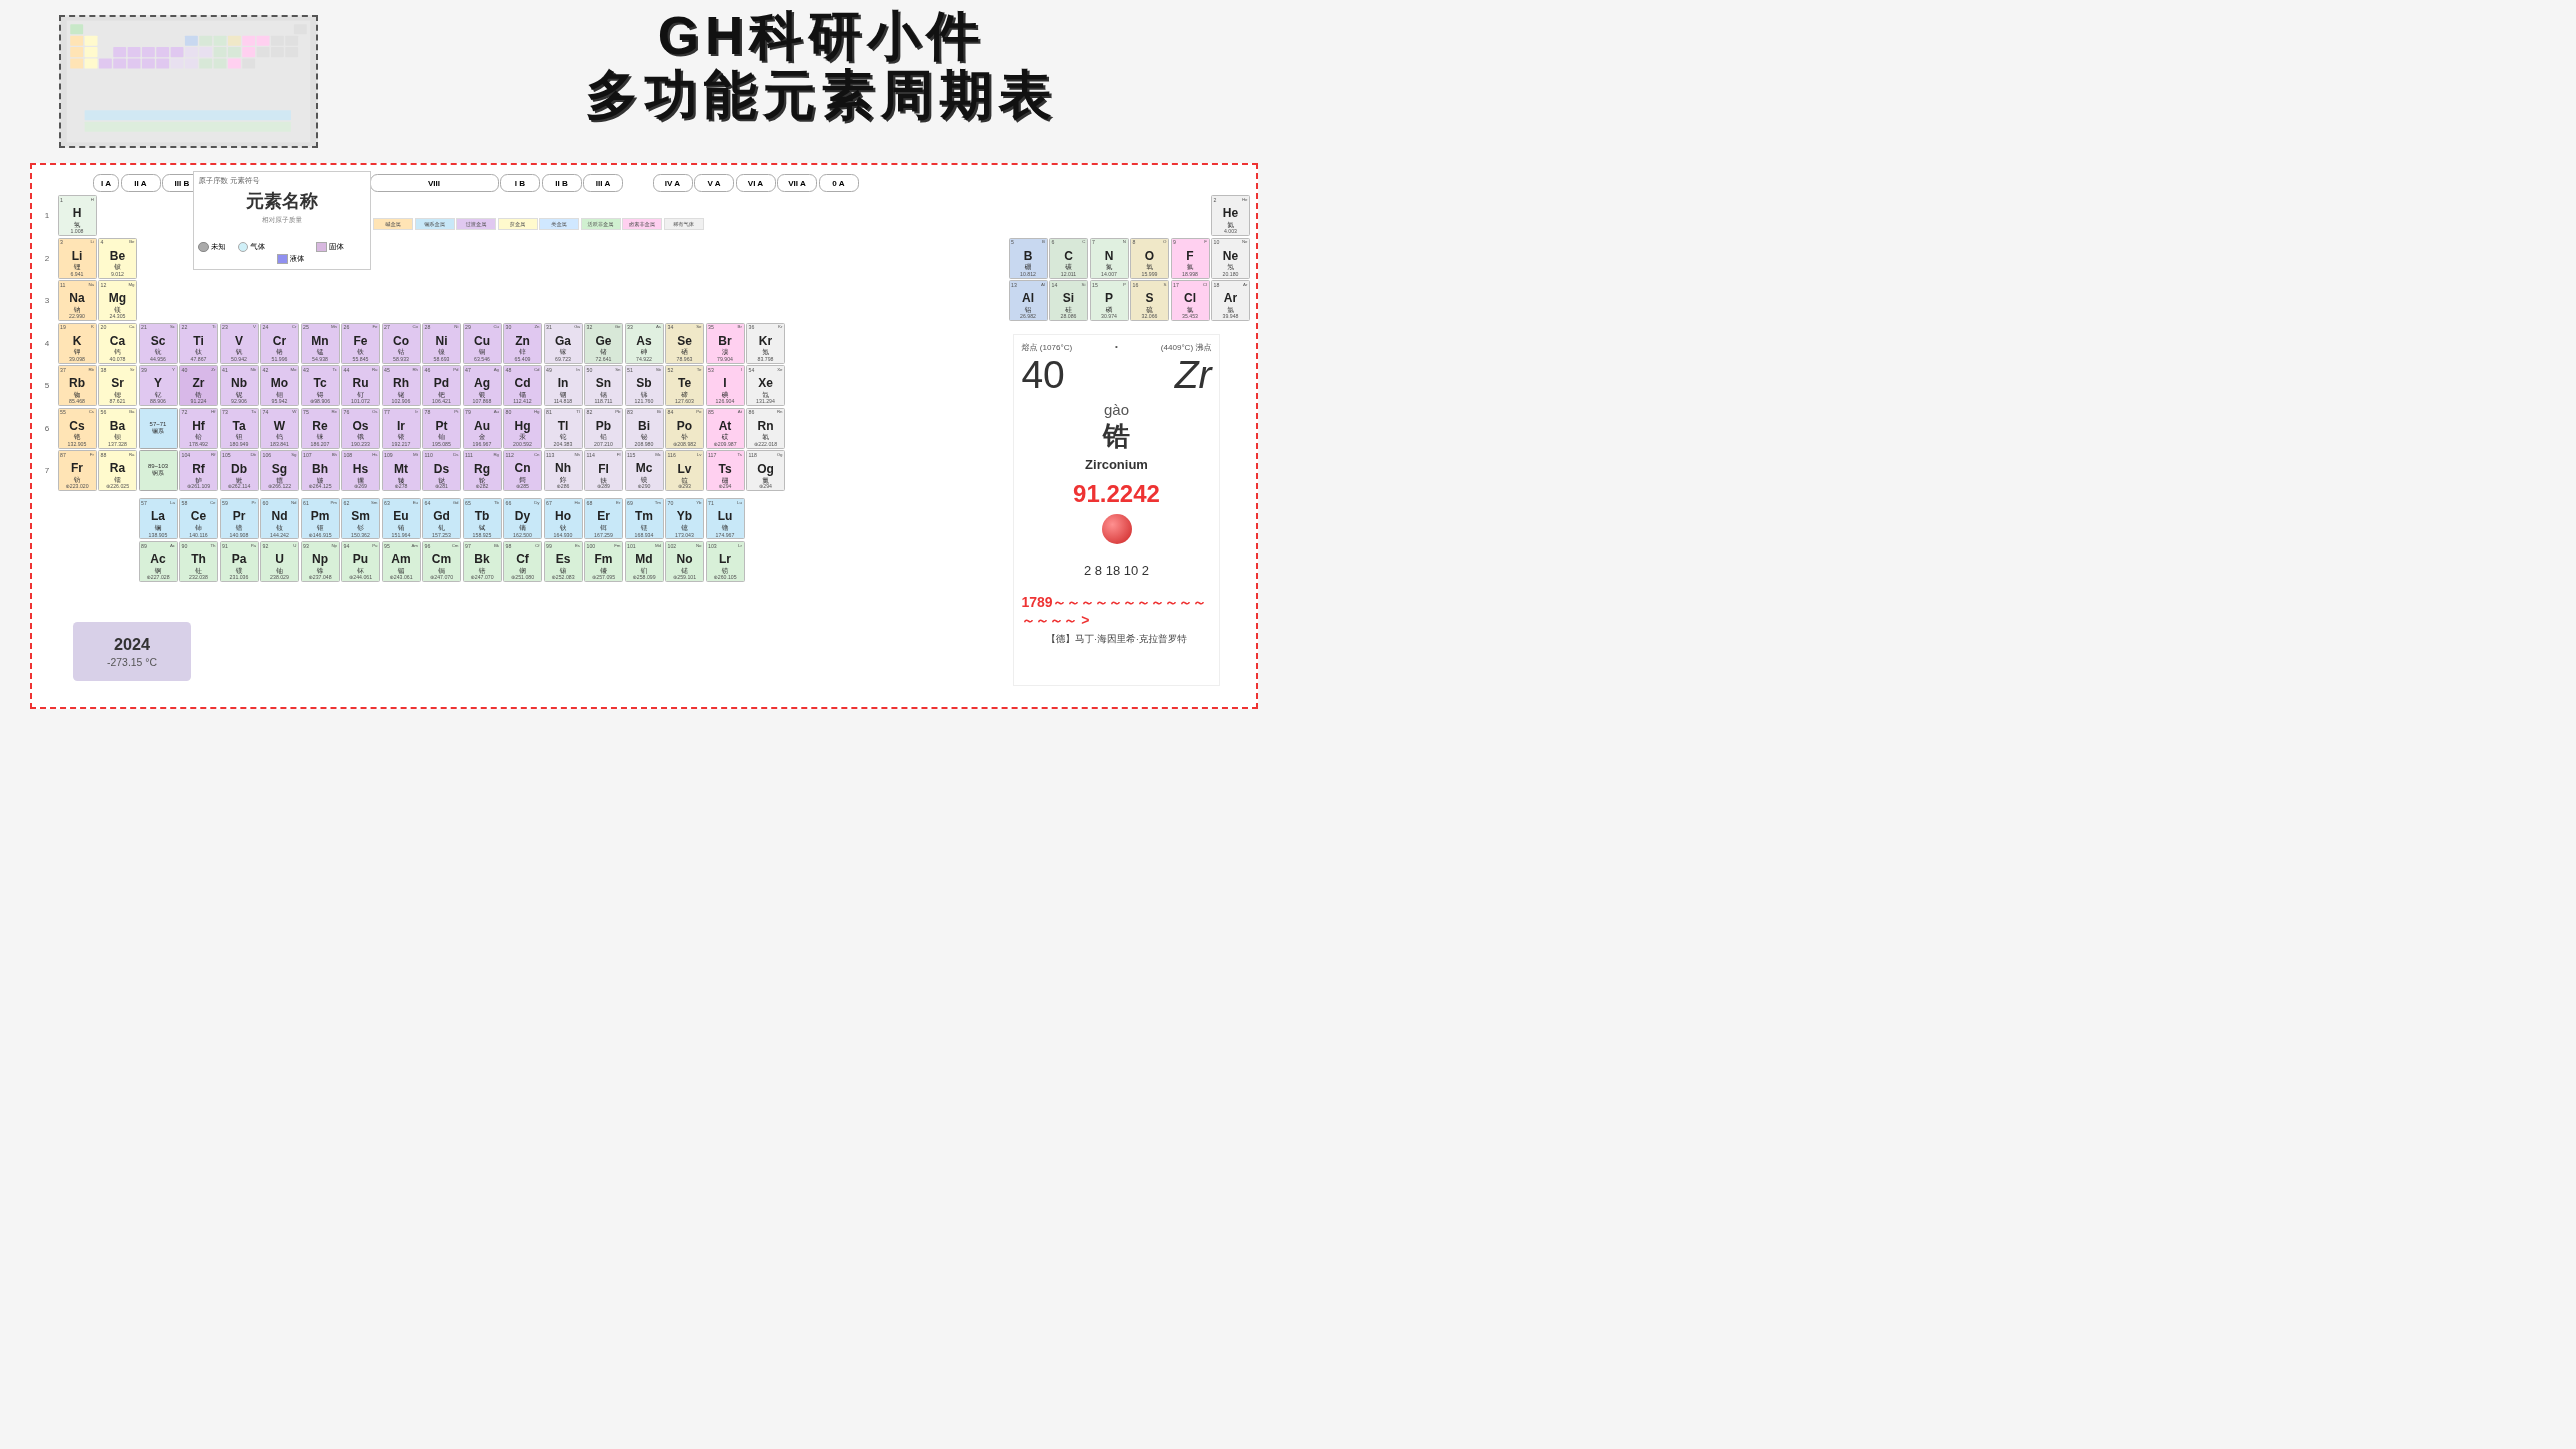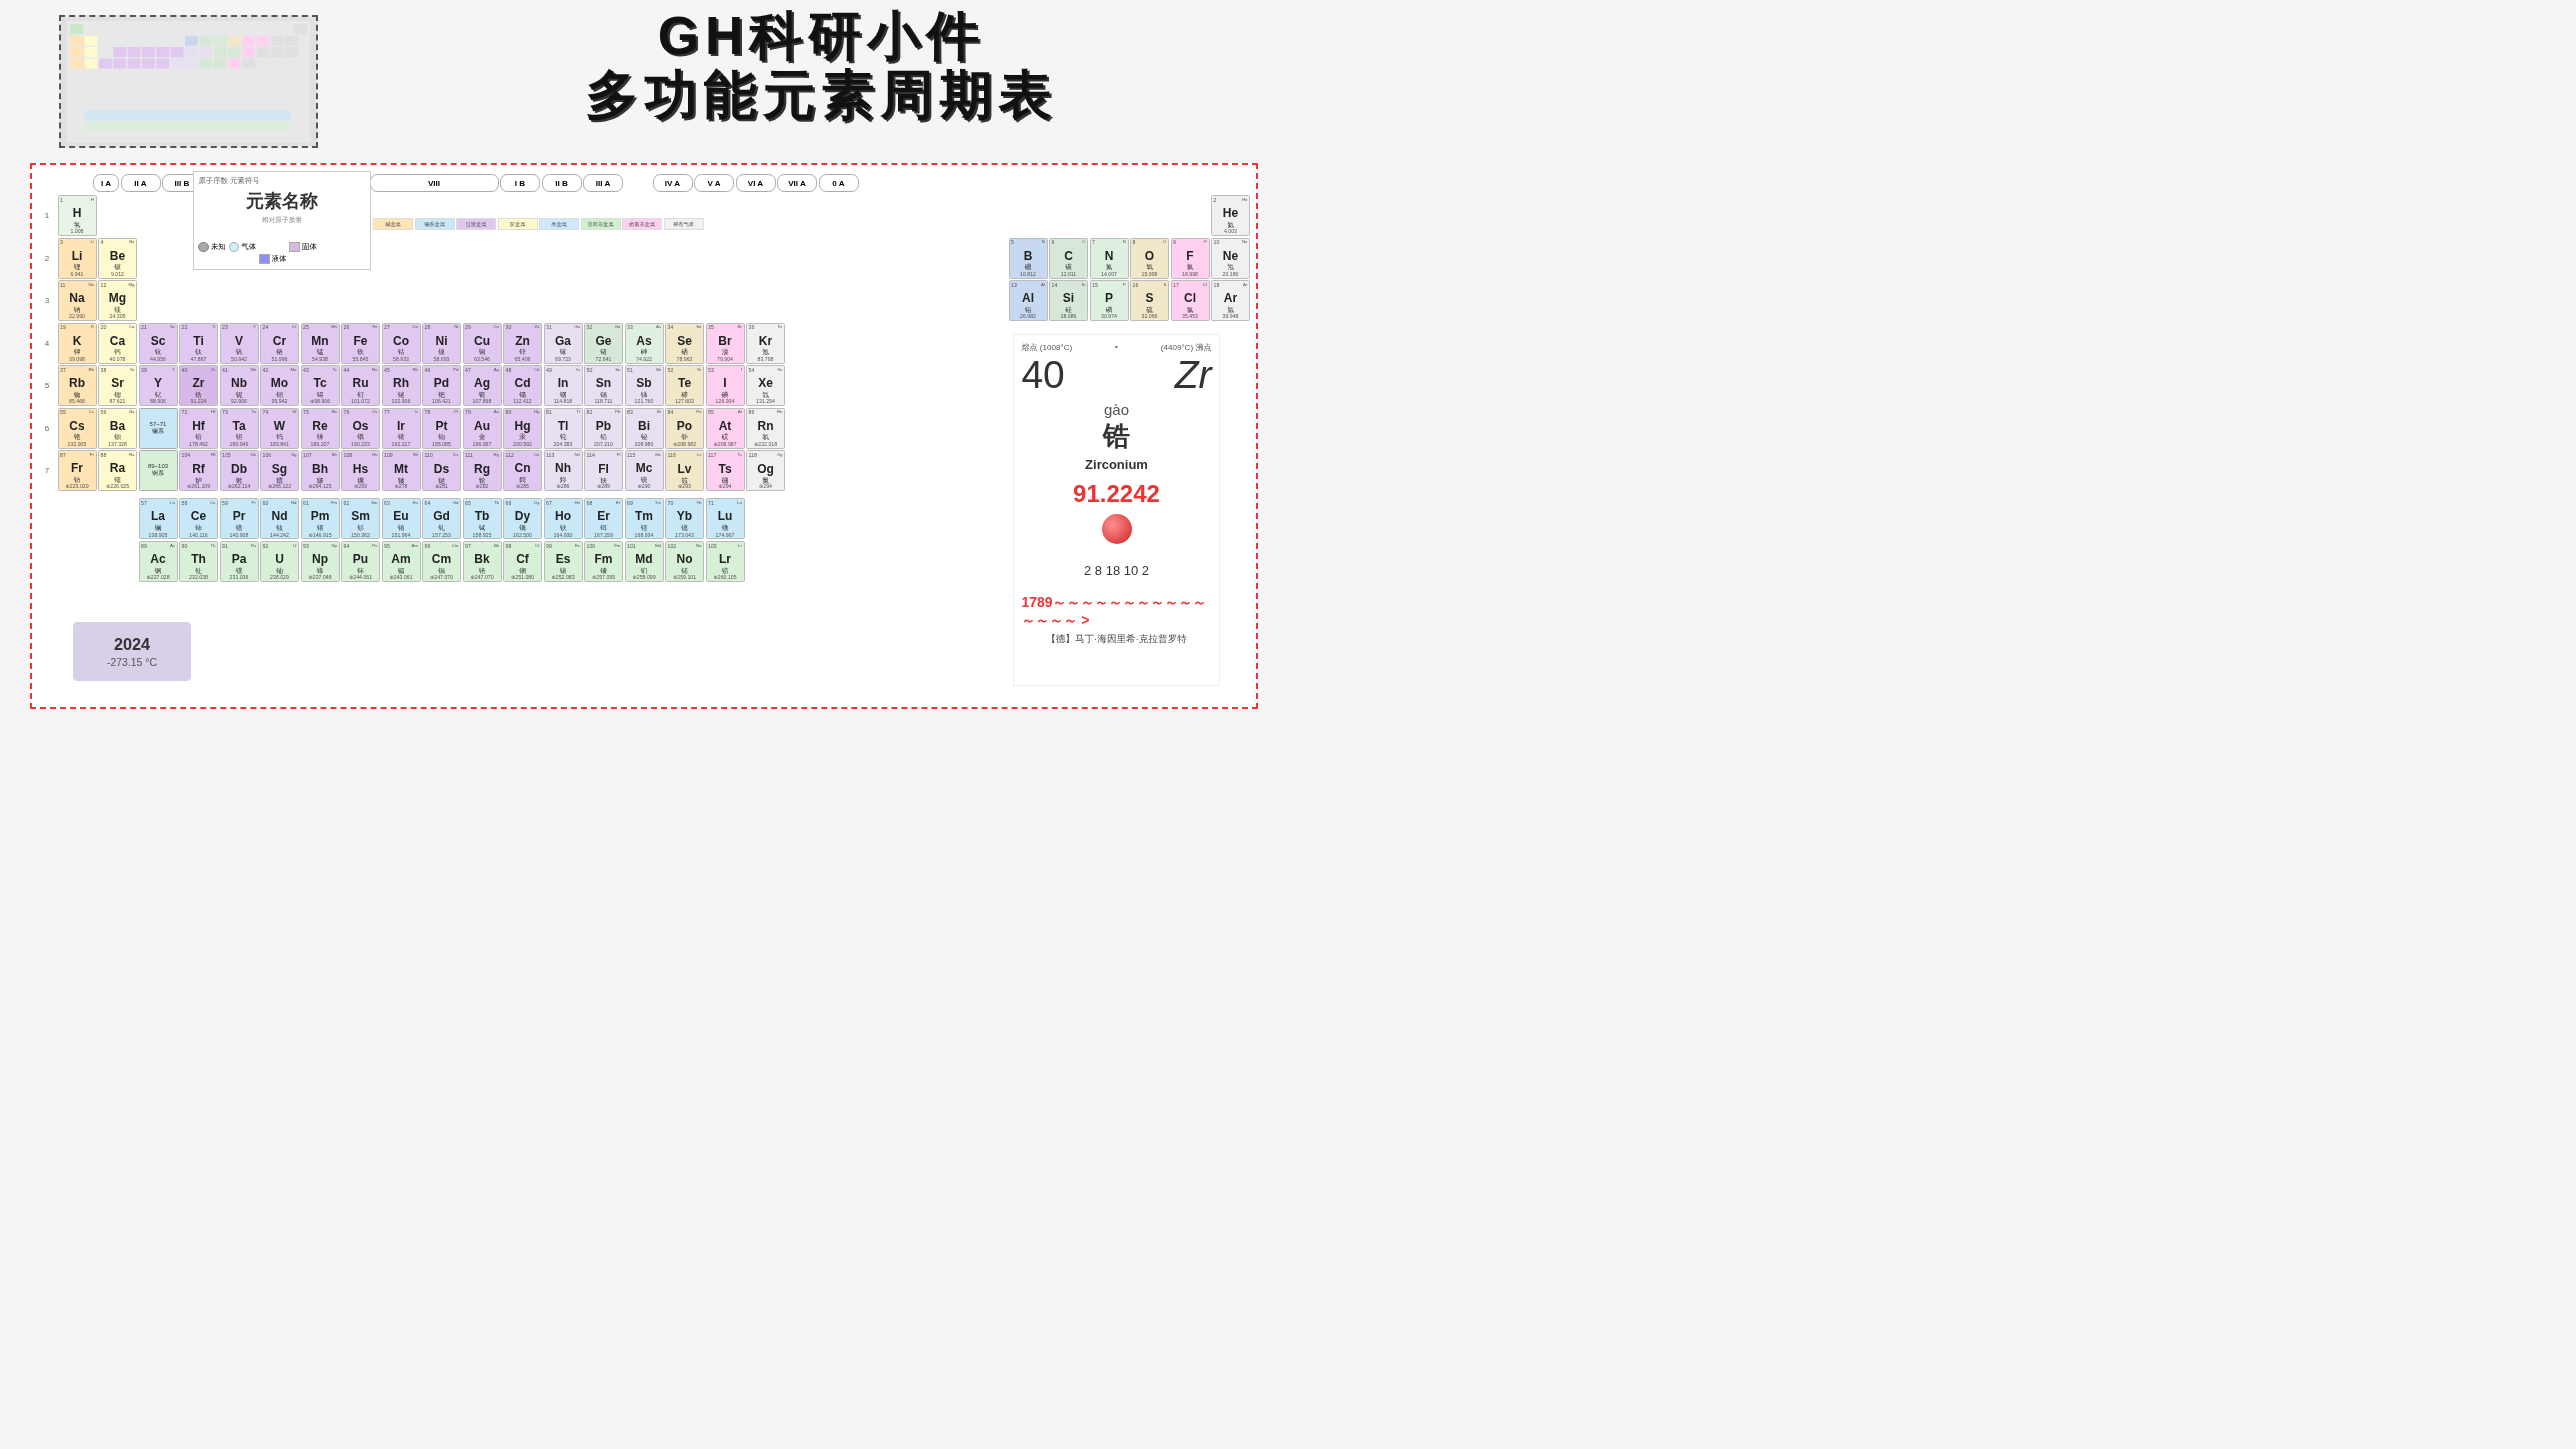--- a/index.html
+++ b/index.html
@@ -333,21 +333,21 @@
 </div>
 
 <div class="main-container">
 
   <div style="position:absolute; top:6px; left:161px; width:178px; border:0.7px solid #ccc; padding:4.4px; background:white; font-size:7.4px; z-index:10;">
     <div style="display:flex; gap:3px; align-items:flex-start;">
       <div style="font-size:7.4px; color:#666;">原子序数 元素符号</div>
     </div>
     <div style="font-size:18px; font-weight:bold; text-align:center; color:#333; margin:3px 0;">元素名称</div>
     <div style="font-size:6.7px; text-align:center; color:#888; margin-bottom:4.4px;">相对原子质量</div>
-    <div style="display:flex; flex-wrap:wrap; gap:3px;">
+    <div style="display:flex; flex-wrap:wrap; gap:12px;">
       <div style="display:flex; align-items:center; gap:2.2px;">
         <div style="width:10.4px;height:10.4px;border-radius:50%;background:#aaa;border:0.7px solid #888;"></div>
         <span>未知</span>
       </div>
       <div style="display:flex; align-items:center; gap:2.2px;">
         <div style="width:10.4px;height:10.4px;border-radius:50%;background:#d0f0f8;border:0.7px solid #aaa;"></div>
         <span>气体</span>
       </div>
       <div style="display:flex; align-items:center; gap:2.2px;margin-top:24px;">
         <div style="width:10.4px;height:10.4px;background:#9090f0;border:0.7px solid #aaa;"></div>
@@ -1269,21 +1269,21 @@
     </div>
   </div>
 
   <div class="year-box">
     <div class="year-text">2024</div>
     <div class="temp-text">-273.15 °C</div>
   </div>
 
   <div class="info-panel">
     <div class="info-melt-boil">
-      <span>熔点 (1008°C)</span>
+      <span>熔点 (1076°C)</span>
       <span>•</span>
       <span>(4409°C) 沸点</span>
     </div>
     <div style="display:flex; justify-content:space-between; width:100%; align-items:baseline;">
       <div class="info-number">40</div>
       <div class="info-symbol-large">Zr</div>
     </div>
     <div class="info-pinyin">gào</div>
     <div class="info-cn-name">锆</div>
     <div class="info-en-name">Zirconium</div>

